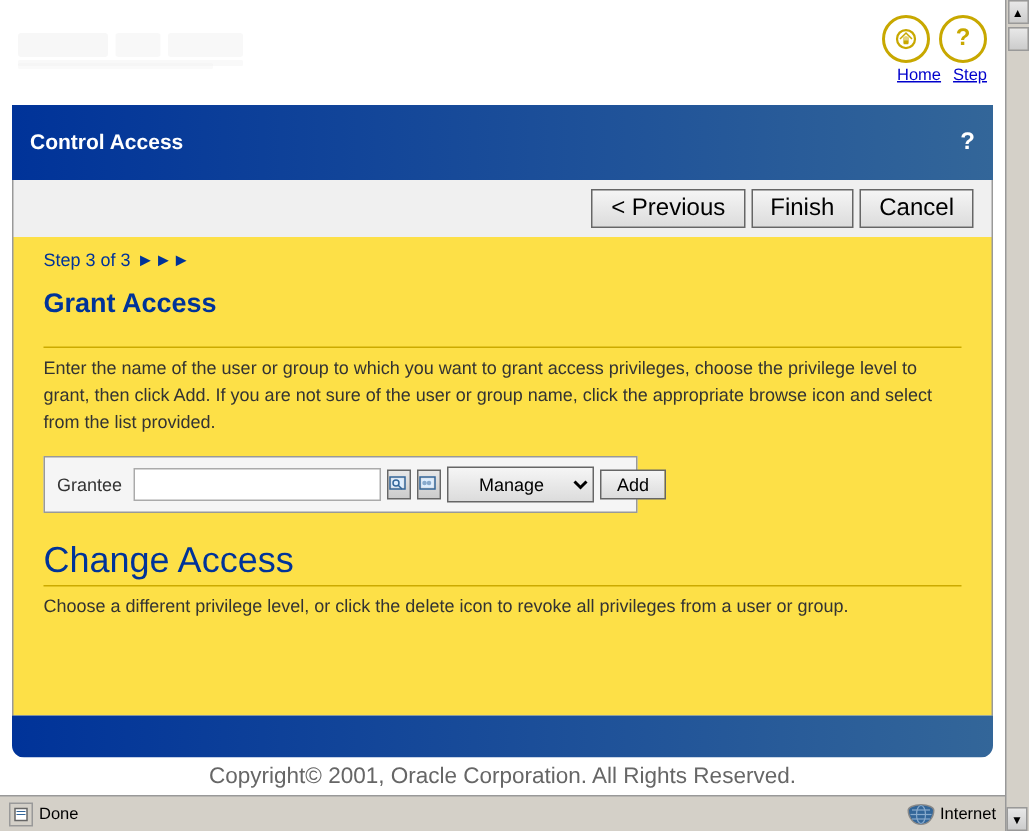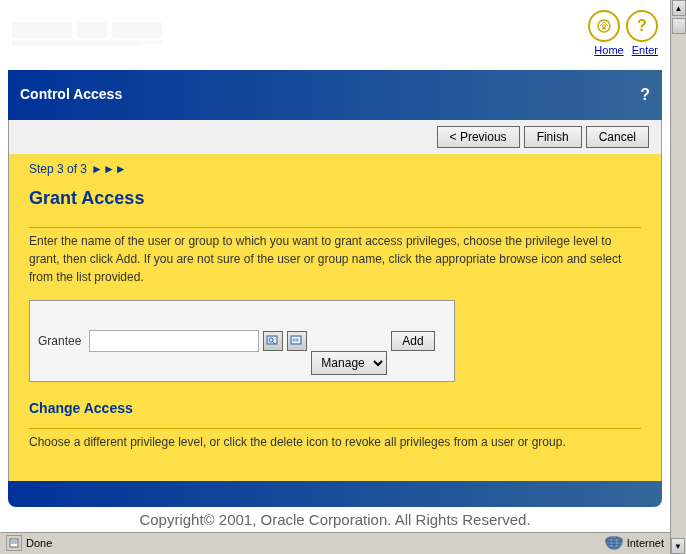--- a/index.html
+++ b/index.html
@@ -103,21 +103,21 @@
       padding: 6px 12px;
       gap: 4px;
       background: #f0f0f0;
       margin: 0 8px;
       border-left: 1px solid #999;
       border-right: 1px solid #999;
     }
 
     .btn {
       padding: 3px 12px;
-      font-size: 12px;
+      font-size: 16px;
       border: 1px solid #666;
       cursor: pointer;
       background: linear-gradient(to bottom, #f5f5f5, #dcdcdc);
       color: #000000;
     }
 
     
     .main-content {
       background: #fde047;
       margin: 0 8px;
@@ -158,21 +158,21 @@
     }
 
     .grantee-row {
       display: flex;
       align-items: center;
       gap: 4px;
       margin-bottom: 18px;
       border: 1px solid #999;
       padding: 6px 8px;
       background: #f5f5f5;
-      width: 426px;
+      width: 396px;
     }
 
     .grantee-label {
       font-size: 12px;
       color: #333;
       margin-right: 4px;
       white-space: nowrap;
     }
 
     .grantee-input {
@@ -195,40 +195,39 @@
       cursor: pointer;
       font-size: 9px;
       color: #333;
     }
 
     .privilege-select {
       height: 24px;
       border: 1px solid #666;
       background: linear-gradient(to bottom, #f5f5f5, #dcdcdc);
       font-size: 12px;
-      padding: 0 5px;
-      cursor: pointer;
-      margin-top: 44px;
+      padding: 0 16px;
+      cursor: pointer;
     }
 
     .add-btn {
       padding: 2px 10px;
       font-size: 12px;
       border: 1px solid #666;
       cursor: pointer;
       background: linear-gradient(to bottom, #f5f5f5, #dcdcdc);
     }
 
     .section2-title {
       color: #003399;
-      font-size: 14px;
-      font-weight: bold;
+      font-size: 24px;
+      font-weight: normal;
       margin-bottom: 4px;
       border-bottom: 1px solid #ccaa00;
-      padding-bottom: 12px;
+      padding-bottom: 2px;
     }
 
     
     .bottom-bar {
       height: 28px;
       background: linear-gradient(to right, #003399, #336699);
       margin: 0 8px;
       border-radius: 0 0 8px 8px;
     }
 
@@ -344,21 +343,21 @@
               <path d="M3 7 L7 3 L11 7" stroke="#c8a800" stroke-width="1" fill="none"></path>
               <rect x="5.5" y="8" width="3" height="2.5" fill="#c8a800"></rect>
             </svg>
           </div>
           <div class="nav-icon-circle">
             <span style="font-weight:bold;font-size:16px;">?</span>
           </div>
         </div>
         <div class="top-nav-links">
           <a>Home</a>
-          <a>Enter</a>
+          <a>Step</a>
         </div>
       </div>
     </div>
 
     <div class="control-access-banner">
       <span>Control Access</span>
       <span class="banner-question">?</span>
     </div>
 
     <div class="toolbar-row">

